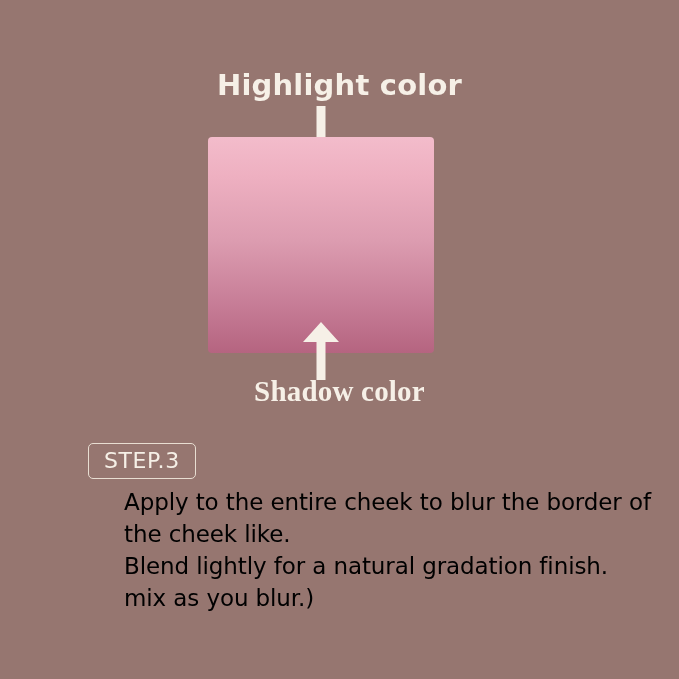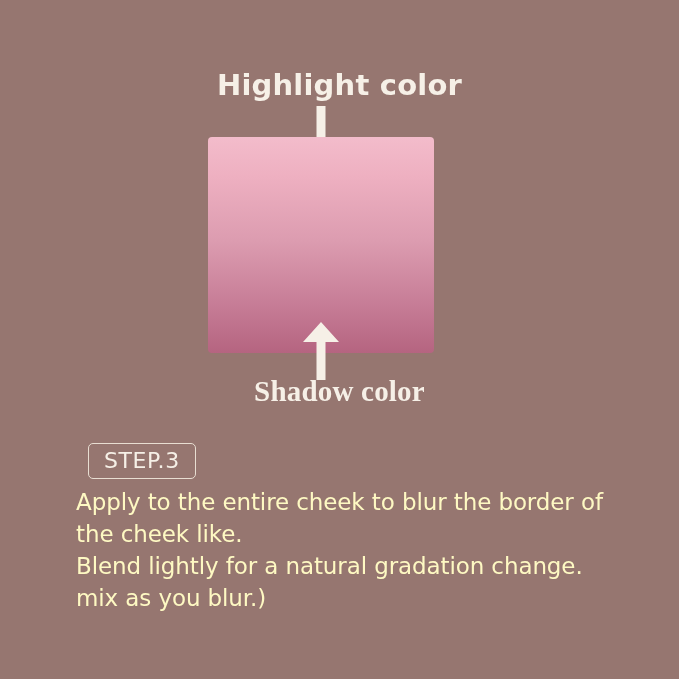--- a/index.html
+++ b/index.html
@@ -109,24 +109,25 @@
   .body-text {
     position: absolute;
     left: 76px;
     top: 486px;
     width: 560px;
   }
   .body-line {
     font-family: "DejaVu Sans", sans-serif;
     font-size: 23px;
     font-weight: 400;
-    color: #fef9c3;
+    color: #000000;
     line-height: 32px;
     letter-spacing: -0.1px;
     white-space: nowrap;
+    margin-left: 48px;
   }
 </style>
 </head>
 <body>
 
 <div id="page">
 
   <div class="label-top">Highlight color</div>
 
   <div class="arrow arrow-down">
@@ -145,17 +146,17 @@
 
   <div class="label-bottom">Shadow color</div>
 
   <div class="step-badge">
     <span class="step-badge-text">STEP.3</span>
   </div>
 
   <div class="body-text">
     <div class="body-line">Apply to the entire cheek to blur the border of</div>
     <div class="body-line">the cheek like.</div>
-    <div class="body-line">Blend lightly for a natural gradation change.</div>
+    <div class="body-line">Blend lightly for a natural gradation finish.</div>
     <div class="body-line">mix as you blur.)</div>
   </div>
 
 </div>
 
 </body></html>

